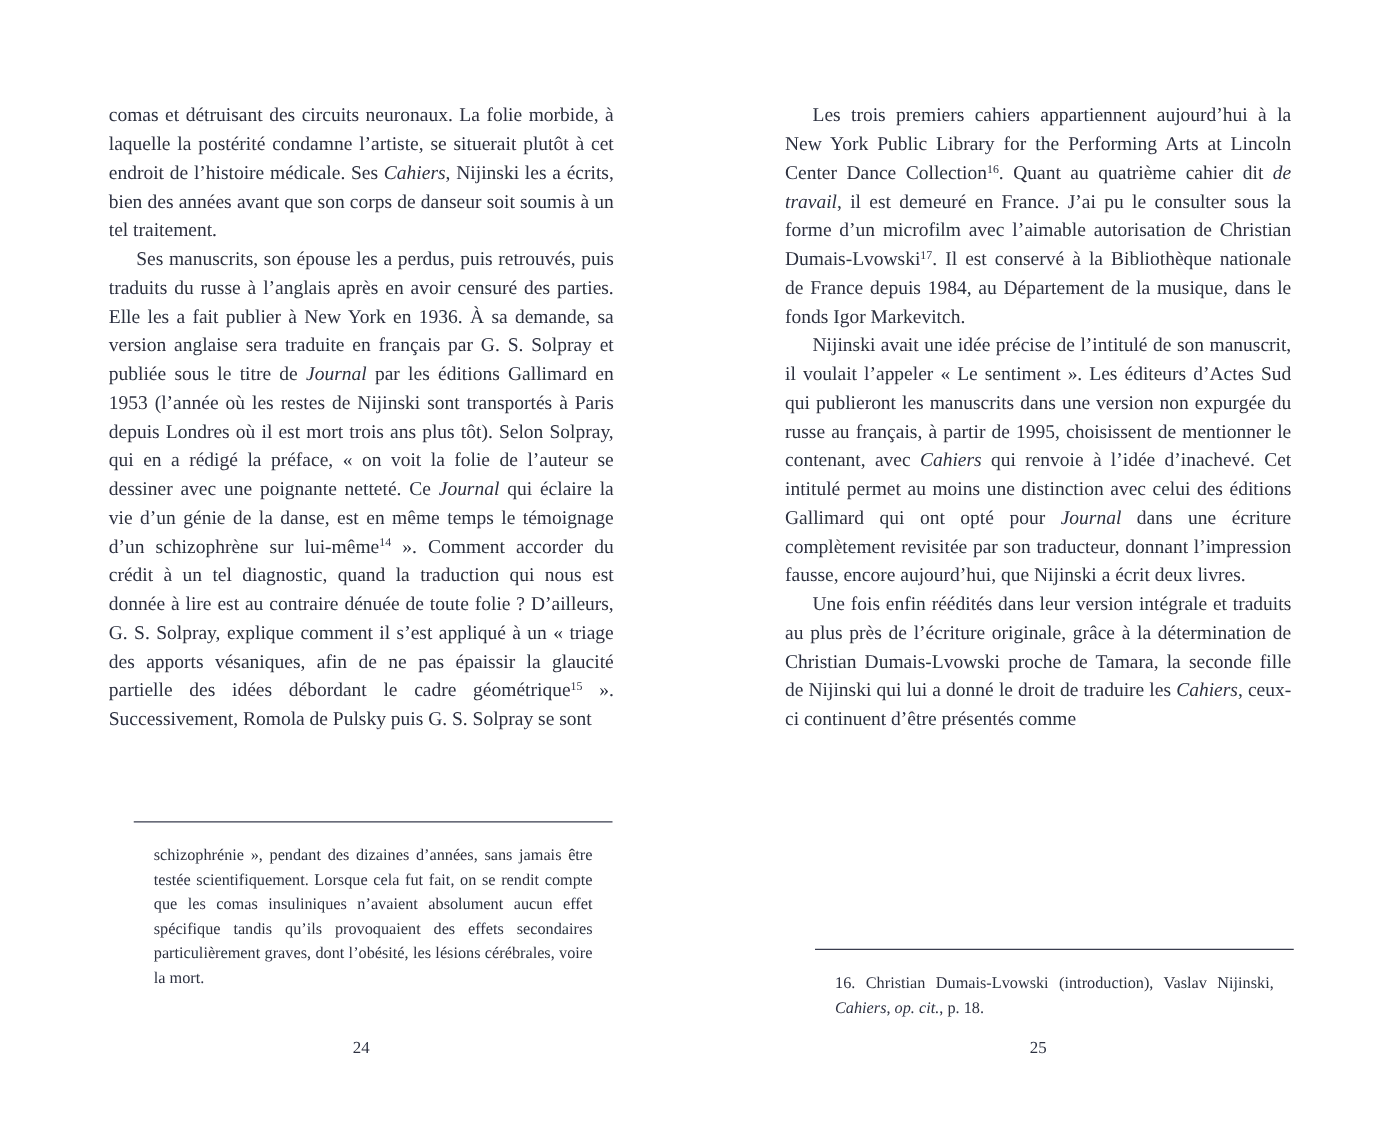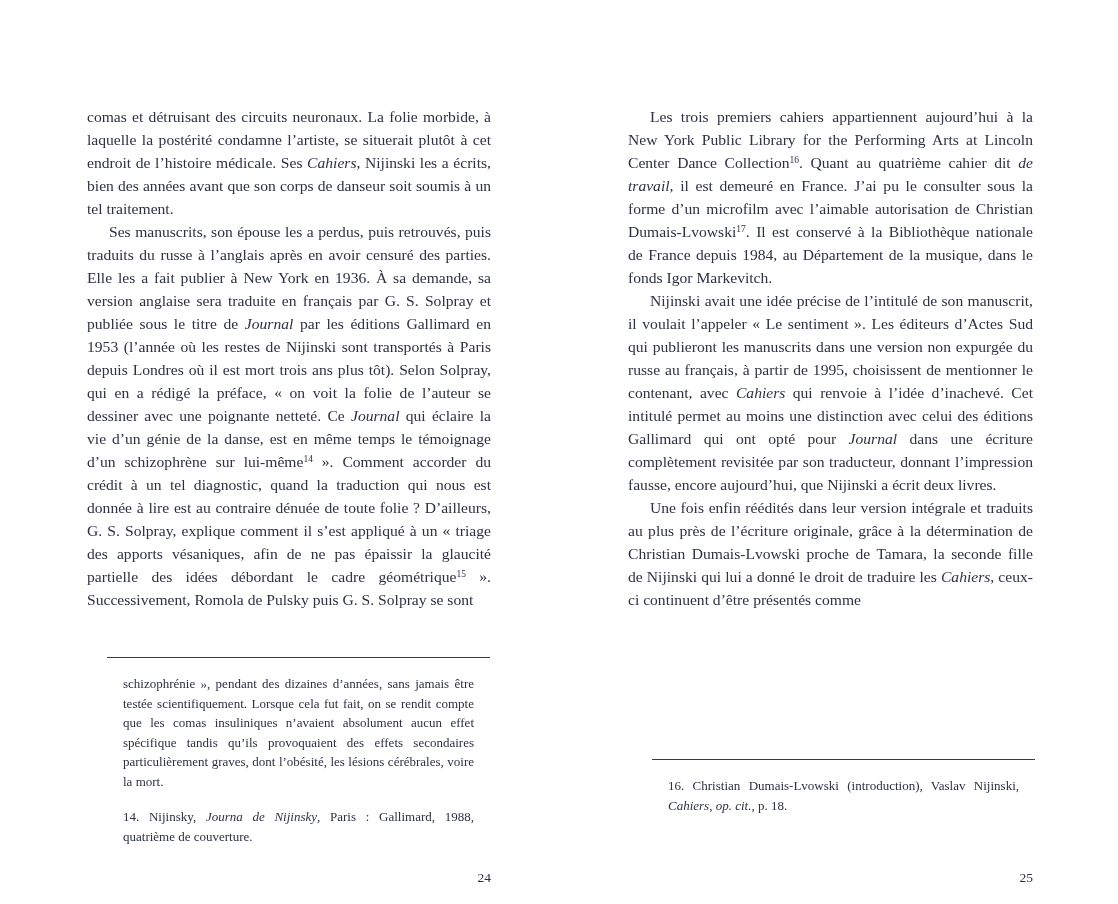--- a/index.html
+++ b/index.html
@@ -10,21 +10,21 @@
     background: #ffffff;
     overflow: hidden;
   }
   body {
     position: relative;
     font-family: "Liberation Serif", "DejaVu Serif", serif;
     color: #2d3140;
   }
   .page-column {
     position: absolute;
-    top: 105px;
+    top: 81px;
   }
   .main-text {
     font-size: 15.6px;
     line-height: 23px;
     text-align: justify;
     hyphens: auto;
     -webkit-hyphens: auto;
   }
   .main-text p {
     margin: 0;
@@ -55,39 +55,38 @@
     margin: 16px;
     padding: 0;
   }
   sup {
     font-size: 9.5px;
     line-height: 0;
     vertical-align: 5px;
   }
   .page-number {
     position: absolute;
-    top: 870px;
-    text-align: right;
+    top: 830px;
+    text-align: center;
     font-size: 13.5px;
   }
   #left-page-number  { left: 87px;  width: 404px; }
   #right-page-number { left: 628px; width: 405px; }
 </style>
 </head>
 <body>
 
 <div id="left-main" class="page-column main-text">
   <p>comas et détruisant des circuits neuronaux. La folie morbide, à laquelle la postérité condamne l’artiste, se situerait plutôt à cet endroit de l’histoire médicale. Ses <i>Cahiers</i>, Nijinski les a écrits, bien des années avant que son corps de danseur soit soumis à un tel traitement.</p>
   <p class="indent">Ses manuscrits, son épouse les a perdus, puis retrouvés, puis traduits du russe à l’anglais après en avoir censuré des parties. Elle les a fait publier à New York en 1936. À sa demande, sa version anglaise sera traduite en français par G. S. Solpray et publiée sous le titre de <i>Journal</i> par les éditions Gallimard en 1953 (l’année où les restes de Nijinski sont transportés à Paris depuis Londres où il est mort trois ans plus tôt). Selon Solpray, qui en a rédigé la préface, « on voit la folie de l’auteur se dessiner avec une poignante netteté. Ce <i>Journal</i> qui éclaire la vie d’un génie de la danse, est en même temps le témoignage d’un schizophrène sur lui-même<sup>14</sup> ». Comment accorder du crédit à un tel diagnostic, quand la traduction qui nous est donnée à lire est au contraire dénuée de toute folie ? D’ailleurs, G. S. Solpray, explique comment il s’est appliqué à un « triage des apports vésaniques, afin de ne pas épaissir la glaucité partielle des idées débordant le cadre géométrique<sup>15</sup> ». Successivement, Romola de Pulsky puis G. S. Solpray se sont</p>
 </div>
 
 <div id="left-footnotes" class="footnotes-block">
   <hr class="footnote-rule">
   <p>schizophrénie », pendant des dizaines d’années, sans jamais être testée scientifiquement. Lorsque cela fut fait, on se rendit compte que les comas insuliniques n’avaient absolument aucun effet spécifique tandis qu’ils provoquaient des effets secondaires particulièrement graves, dont l’obésité, les lésions cérébrales, voire la mort.</p>
-  <p>14. Nijinsky, <i>Journa de Nijinsky</i>, Paris : Gallimard, 1988, quatrième de couverture.</p>
 </div>
 
 <div id="left-page-number" class="page-number">24</div>
 
 <div id="right-main" class="page-column main-text">
   <p class="indent">Les trois premiers cahiers appartiennent aujourd’hui à la New York Public Library for the Performing Arts at Lincoln Center Dance Collection<sup>16</sup>. Quant au quatrième cahier dit <i>de travail</i>, il est demeuré en France. J’ai pu le consulter sous la forme d’un microfilm avec l’aimable autorisation de Christian Dumais-Lvowski<sup>17</sup>. Il est conservé à la Bibliothèque nationale de France depuis 1984, au Département de la musique, dans le fonds Igor Markevitch.</p>
   <p class="indent">Nijinski avait une idée précise de l’intitulé de son manuscrit, il voulait l’appeler « Le sentiment ». Les éditeurs d’Actes Sud qui publieront les manuscrits dans une version non expurgée du russe au français, à partir de 1995, choisissent de mentionner le contenant, avec <i>Cahiers</i> qui renvoie à l’idée d’inachevé. Cet intitulé permet au moins une distinction avec celui des éditions Gallimard qui ont opté pour <i>Journal</i> dans une écriture complètement revisitée par son traducteur, donnant l’impression fausse, encore aujourd’hui, que Nijinski a écrit deux livres.</p>
   <p class="indent">Une fois enfin réédités dans leur version intégrale et traduits au plus près de l’écriture originale, grâce à la détermination de Christian Dumais-Lvowski proche de Tamara, la seconde fille de Nijinski qui lui a donné le droit de traduire les <i>Cahiers</i>, ceux-ci continuent d’être présentés comme</p>
 </div>
 

